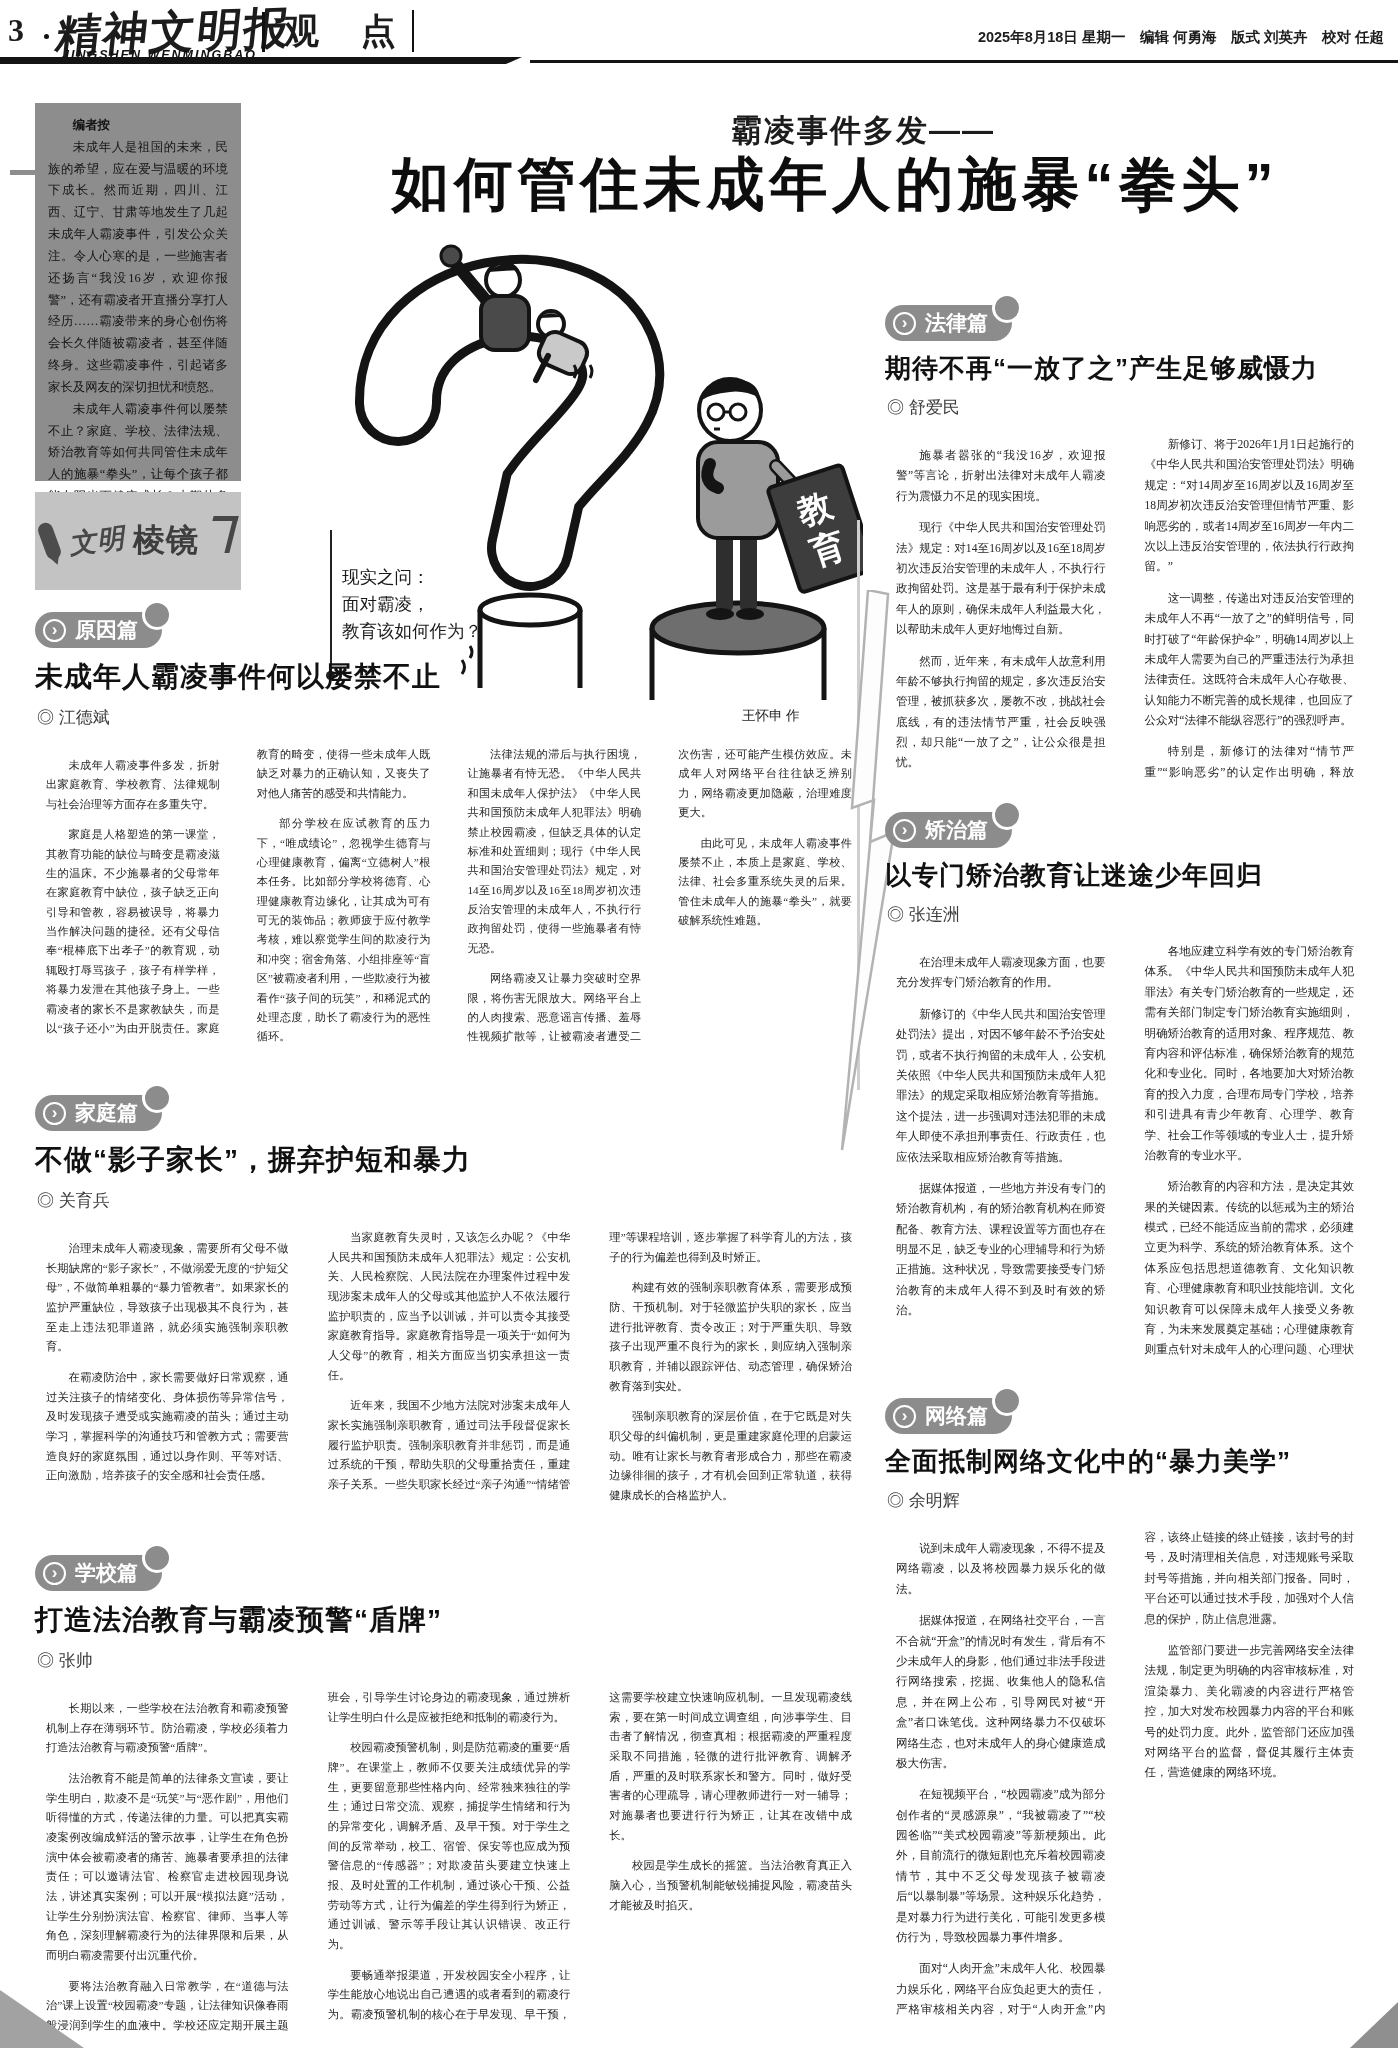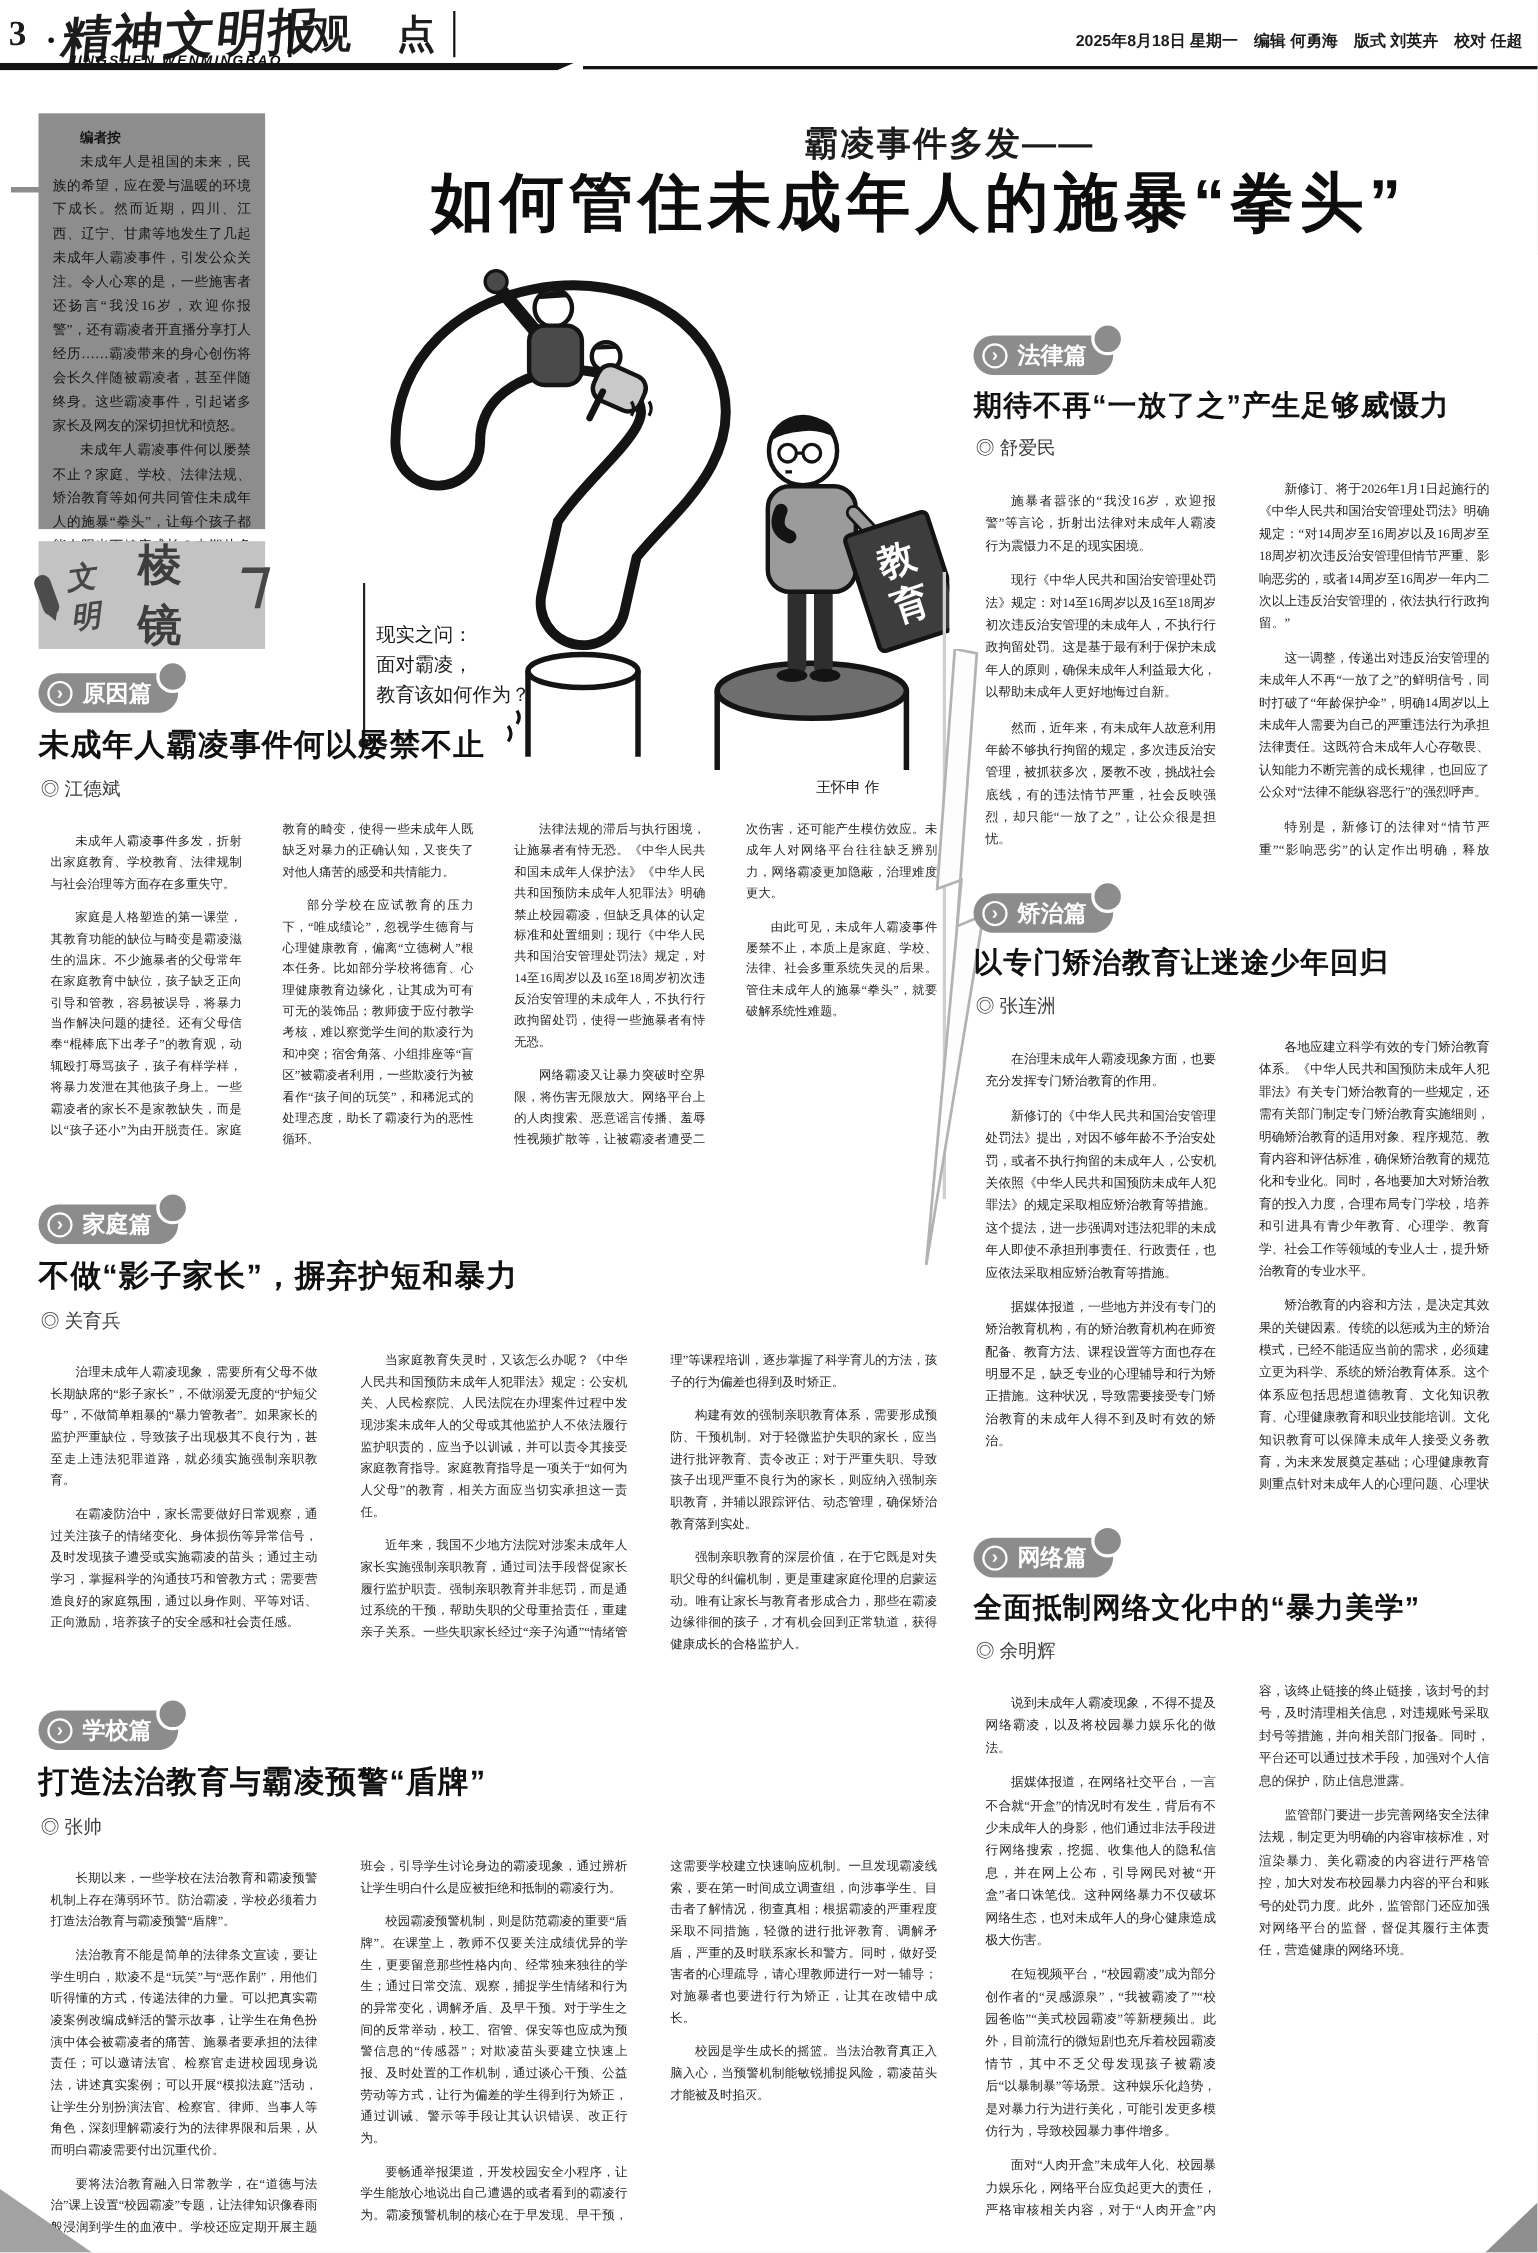--- a/index.html
+++ b/index.html
@@ -28,21 +28,21 @@
           padding:12px 13px;box-sizing:border-box;}
   .ed-label{font-family:"Liberation Sans",sans-serif;font-weight:bold;font-size:17px;color:#fff;margin:0 0 6px 0;}
   .ed-box p{margin:0;font-size:12.4px;line-height:1.76;text-align:justify;text-indent:2em;color:#141414;}
   
   .logo-box{position:absolute;left:35px;top:492px;width:206px;height:98px;background:#c3c3c3;
             display:flex;align-items:center;justify-content:center;gap:8px;}
   .pen{width:15px;height:38px;background:#4c4c4c;border-radius:8px;transform:rotate(-20deg);position:relative;margin-right:4px;}
   .pen:after{content:"";position:absolute;bottom:-12px;left:1px;border:6px solid transparent;border-top:11px solid #4c4c4c;}
   .logo-t1{font-family:"DejaVu Serif",serif;font-style:italic;font-weight:bold;font-size:27px;color:#474747;
            transform:rotate(-7deg);letter-spacing:1px;}
-  .logo-t2{font-family:"DejaVu Serif",serif;font-weight:bold;font-size:40px;color:#3d3d3d;letter-spacing:1px;}
+  .logo-t2{font-family:"DejaVu Serif",serif;font-weight:bold;font-size:32px;color:#3d3d3d;letter-spacing:1px;}
   .logo-corner{width:20px;height:32px;border-top:5px solid #474747;border-right:5px solid #474747;
            transform:skewX(-14deg);margin-left:2px;margin-top:-14px;}
   
   .kicker{position:absolute;left:280px;top:110px;width:1110px;text-align:center;font-size:31px;font-weight:700;
           font-family:"Liberation Sans",sans-serif;transform:translateX(28px);letter-spacing:2px;}
   .main-title{position:absolute;left:280px;top:146px;width:1110px;text-align:center;font-size:58px;font-weight:900;
           font-family:"Liberation Sans",sans-serif;letter-spacing:5px;color:#0d0d0d;}
   
   .cartoon{position:absolute;left:248px;top:228px;width:615px;height:472px;}
   .cartoon-caption{position:absolute;left:342px;top:564px;font-family:"Liberation Sans",sans-serif;

